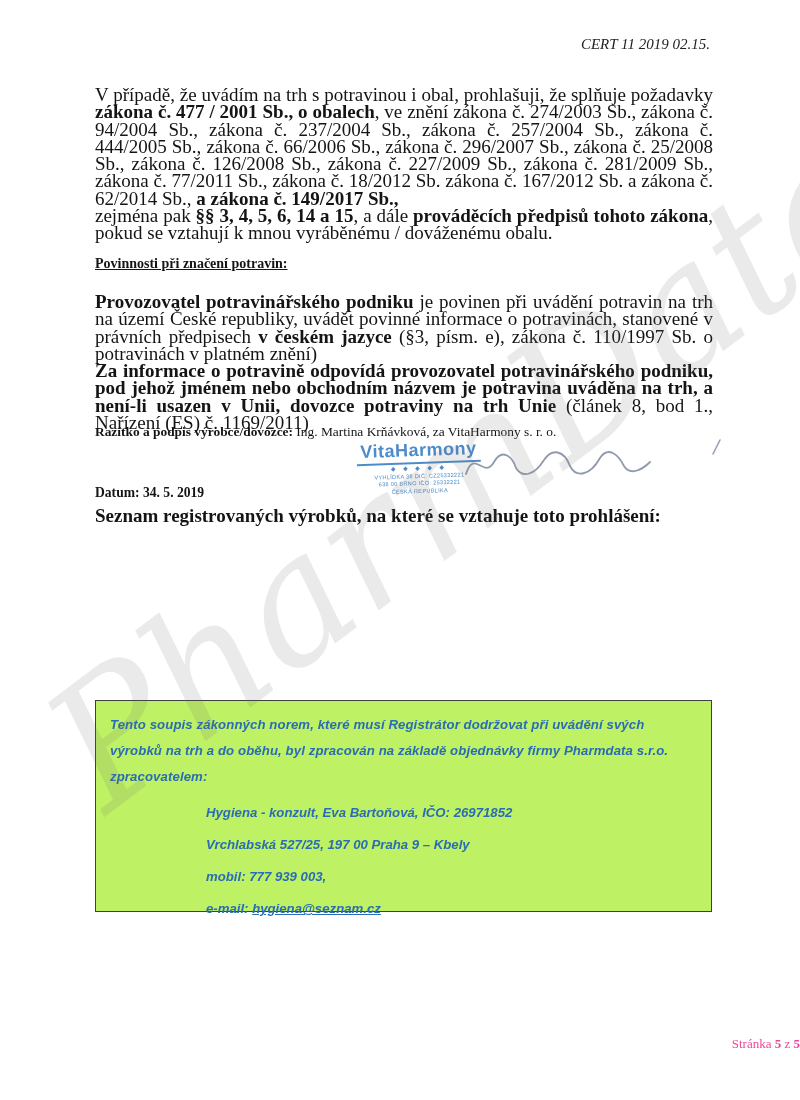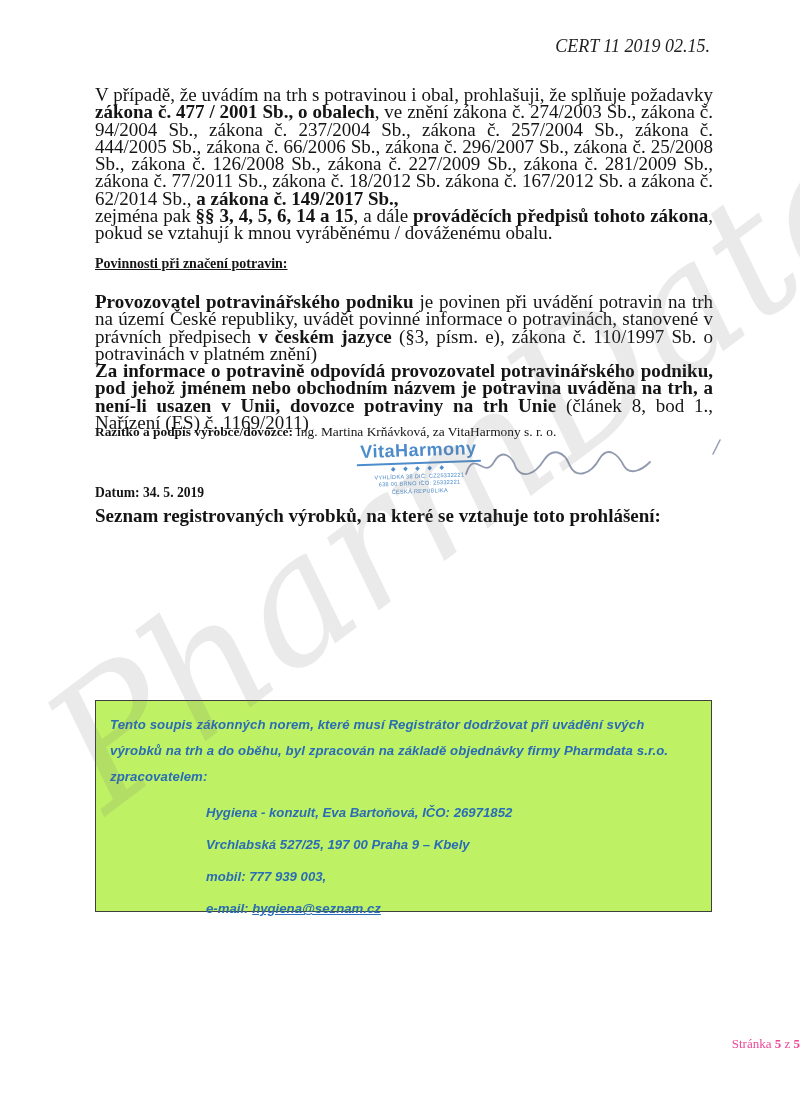--- a/index.html
+++ b/index.html
@@ -4,21 +4,21 @@
 <style>
   * { margin:0; padding:0; box-sizing:border-box; }
   html,body { background:#ffffff; }
   .page {
     position:relative; width:800px; height:1100px; margin:0 auto;
     background:#ffffff; color:#141414; overflow:hidden;
     font-family:"Liberation Serif", serif;
   }
   .abs { position:absolute; }
   .body-text { font-size:19px; line-height:17.3px; text-align:justify; }
-  .header-ref { top:36px; right:90px; font-style:italic; font-size:18px; color:#222; }
+  .header-ref { top:36px; right:90px; font-style:italic; font-size:15px; color:#222; }
   .intro { top:86px; left:95px; width:618px; }
   .section-heading { top:256px; left:95px; font-weight:700; text-decoration:underline; font-size:14px;text-align:center; }
   .labeling { top:293px; left:95px; width:618px; }
   .sig-line { top:424px; left:95px; width:618px; font-size:13.4px; }
   .datum { top:485px; left:95px; font-weight:700; font-size:13.6px; }
   .products { top:507px; left:95px; width:618px; font-size:19px; line-height:18px; }
   .products-heading { font-weight:700; }
 
   .stamp {
     top:440px; left:352px; width:134px; text-align:center;

